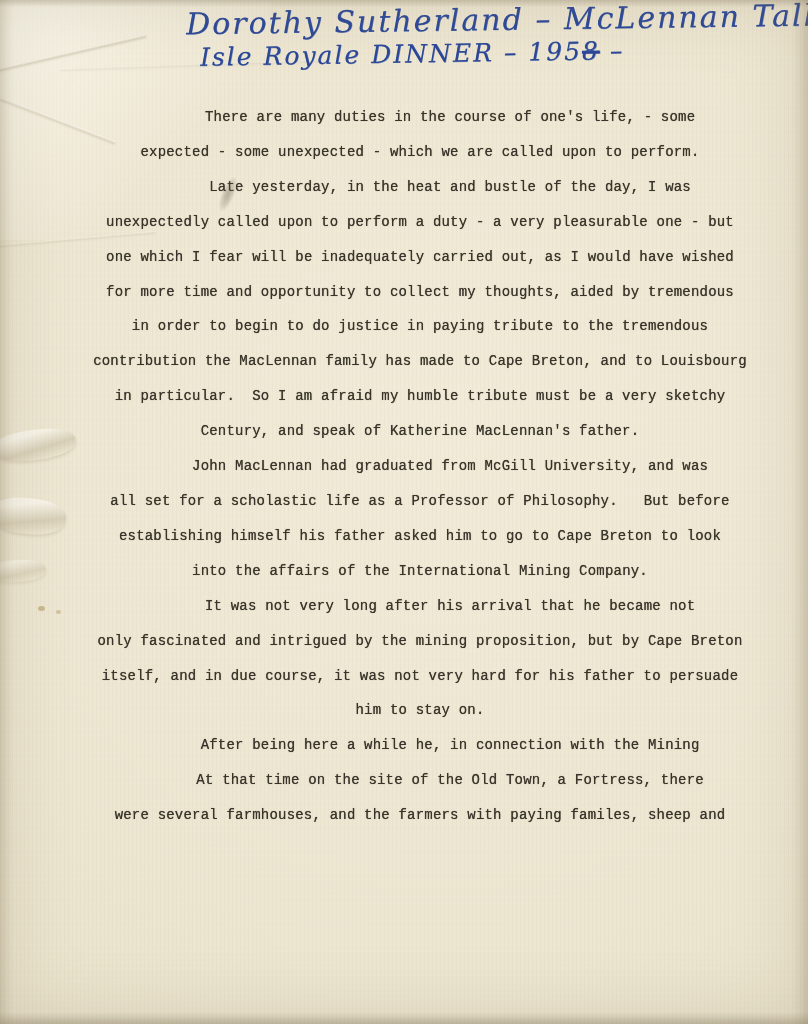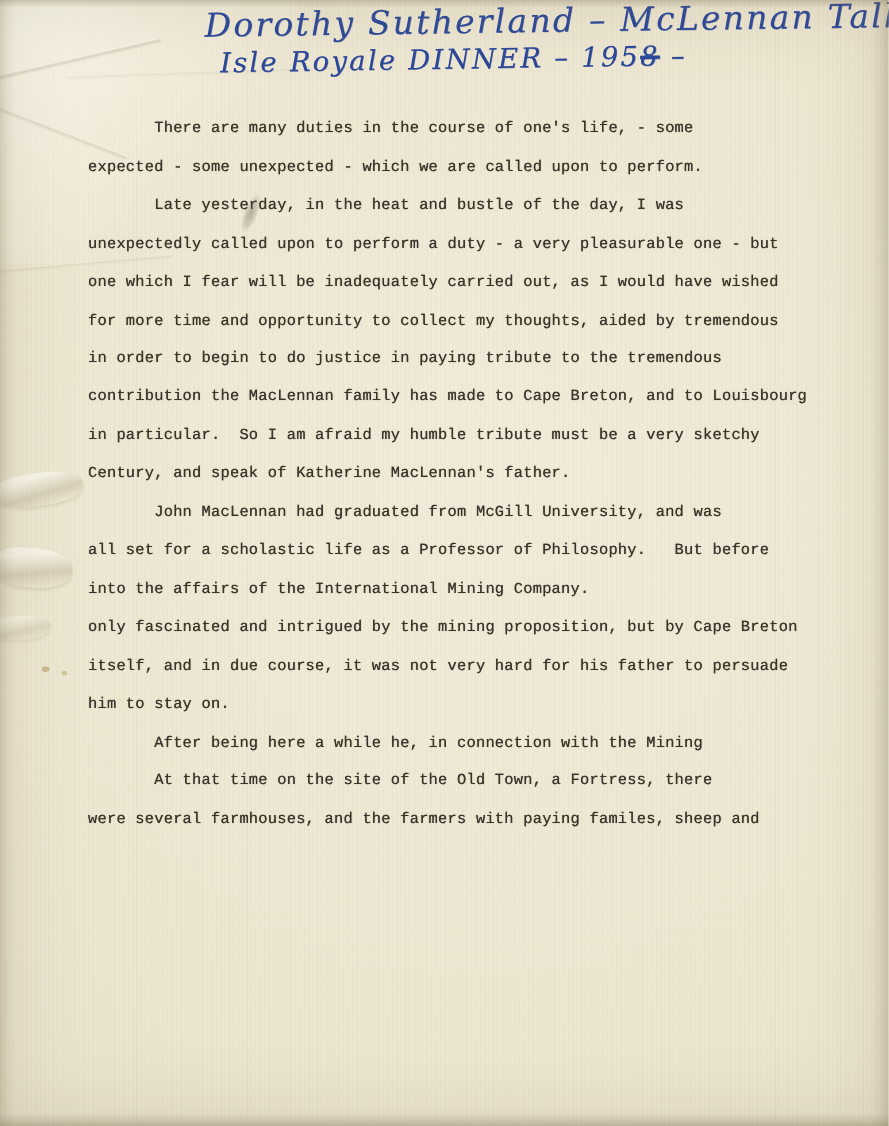--- a/index.html
+++ b/index.html
@@ -83,21 +83,21 @@
   .hw-line2 {
     font-size: 25px; letter-spacing: 2px; white-space: nowrap;
     margin-top: 1px; margin-left: 14px;
     transform: rotate(-0.9deg);
     text-shadow: 0.4px 0.4px 0 rgba(43,72,153,0.55);
   }
   .struck { text-decoration: line-through; text-decoration-thickness: 2.5px; }
 
   
   .typed {
-    position: absolute; left: 80px; top: 100px; width: 680px;
+    position: absolute; left: 80px; top: 100px; width: 680px; text-align: center;
   }
   .typed-line {
     font-family: "Liberation Mono", "DejaVu Sans Mono", monospace;
     font-size: 14px;
     line-height: 34.9px;
     letter-spacing: 0.2px;
     color: #39342a;
     white-space: pre;
     text-shadow: 0 0 0.7px rgba(55,50,40,0.85);
   }
@@ -147,21 +147,23 @@
       <p class="typed-line">       Late yesterday, in the heat and bustle of the day, I was</p>
       <p class="typed-line">unexpectedly called upon to perform a duty - a very pleasurable one - but</p>
       <p class="typed-line">one which I fear will be inadequately carried out, as I would have wished</p>
       <p class="typed-line">for more time and opportunity to collect my thoughts, aided by tremendous</p>
       <p class="typed-line">in order to begin to do justice in paying tribute to the tremendous</p>
       <p class="typed-line">contribution the MacLennan family has made to Cape Breton, and to Louisbourg</p>
       <p class="typed-line">in particular.  So I am afraid my humble tribute must be a very sketchy</p>
       <p class="typed-line">Century, and speak of Katherine MacLennan's father.</p>
       <p class="typed-line">       John MacLennan had graduated from McGill University, and was</p>
       <p class="typed-line">all set for a scholastic life as a Professor of Philosophy.   But before</p>
+      <p class="typed-line">establishing himself his father asked him to go to Cape Breton to look</p>
       <p class="typed-line">into the affairs of the International Mining Company.</p>
+      <p class="typed-line">       It was not very long after his arrival that he became not</p>
       <p class="typed-line">only fascinated and intrigued by the mining proposition, but by Cape Breton</p>
       <p class="typed-line">itself, and in due course, it was not very hard for his father to persuade</p>
       <p class="typed-line">him to stay on.</p>
       <p class="typed-line">       After being here a while he, in connection with the Mining</p>
       <p class="typed-line">       At that time on the site of the Old Town, a Fortress, there</p>
       <p class="typed-line">were several farmhouses, and the farmers with paying familes, sheep and</p>
     </div>
 
   <div class="smudge"></div>
 

